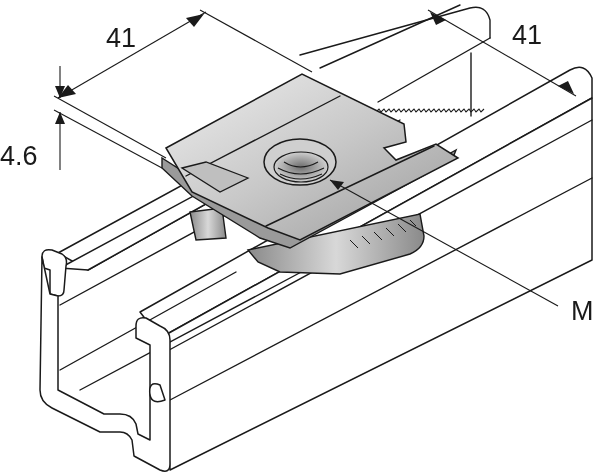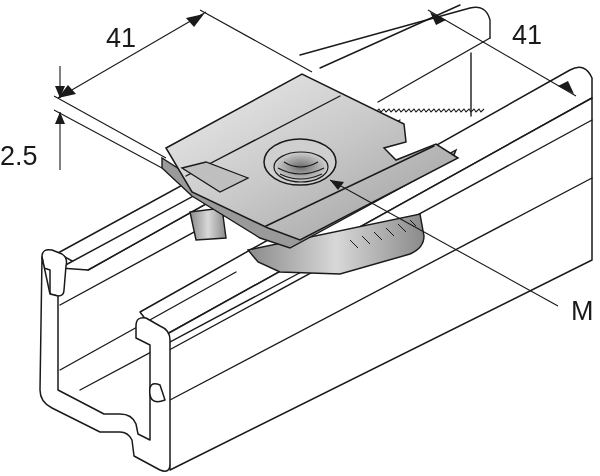--- a/index.html
+++ b/index.html
@@ -106,14 +106,14 @@
     <path d="M 430 12 l 16 8 l -10 5 Z" fill="#1a1a1a"></path>
     <path d="M 574 94 l -16 -8 l 10 -5 Z" fill="#1a1a1a"></path>
 
     <path class="thin" d="M 330 180 L 558 306"></path>
     <path d="M 330 180 l 14 2 l -6 8 Z" fill="#1a1a1a"></path>
   </g>
 </svg>
 
 <span class="lbl" style="left:106px; top:25px;">41</span>
 <span class="lbl" style="left:512px; top:22px;">41</span>
-<span class="lbl" style="left:0px; top:143px;">2.5</span>
+<span class="lbl" style="left:0px; top:143px;">4.6</span>
 <span class="lbl" style="left:571px; top:298px;">M</span>
 
 </body></html>

